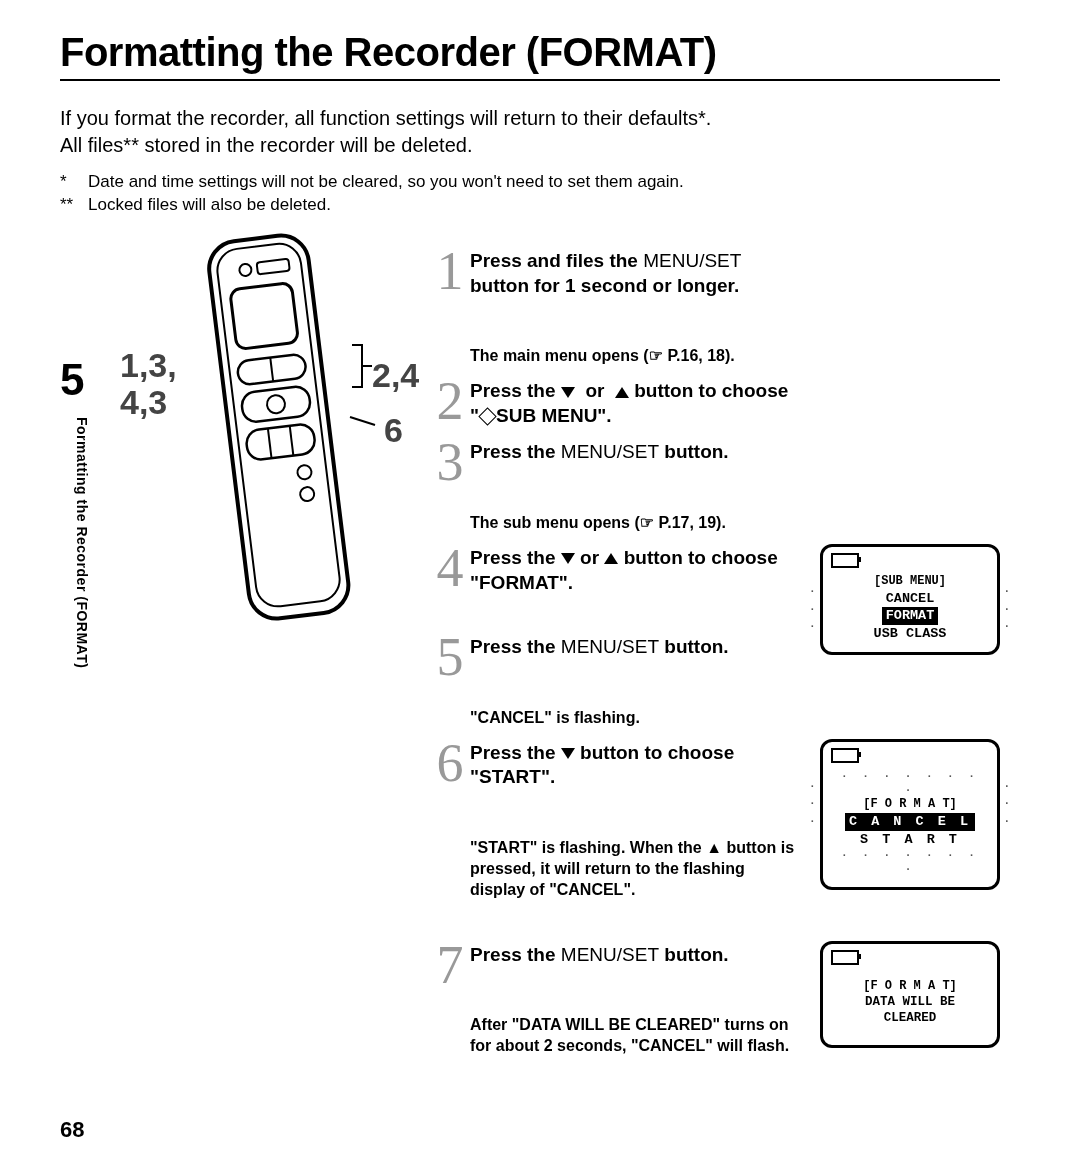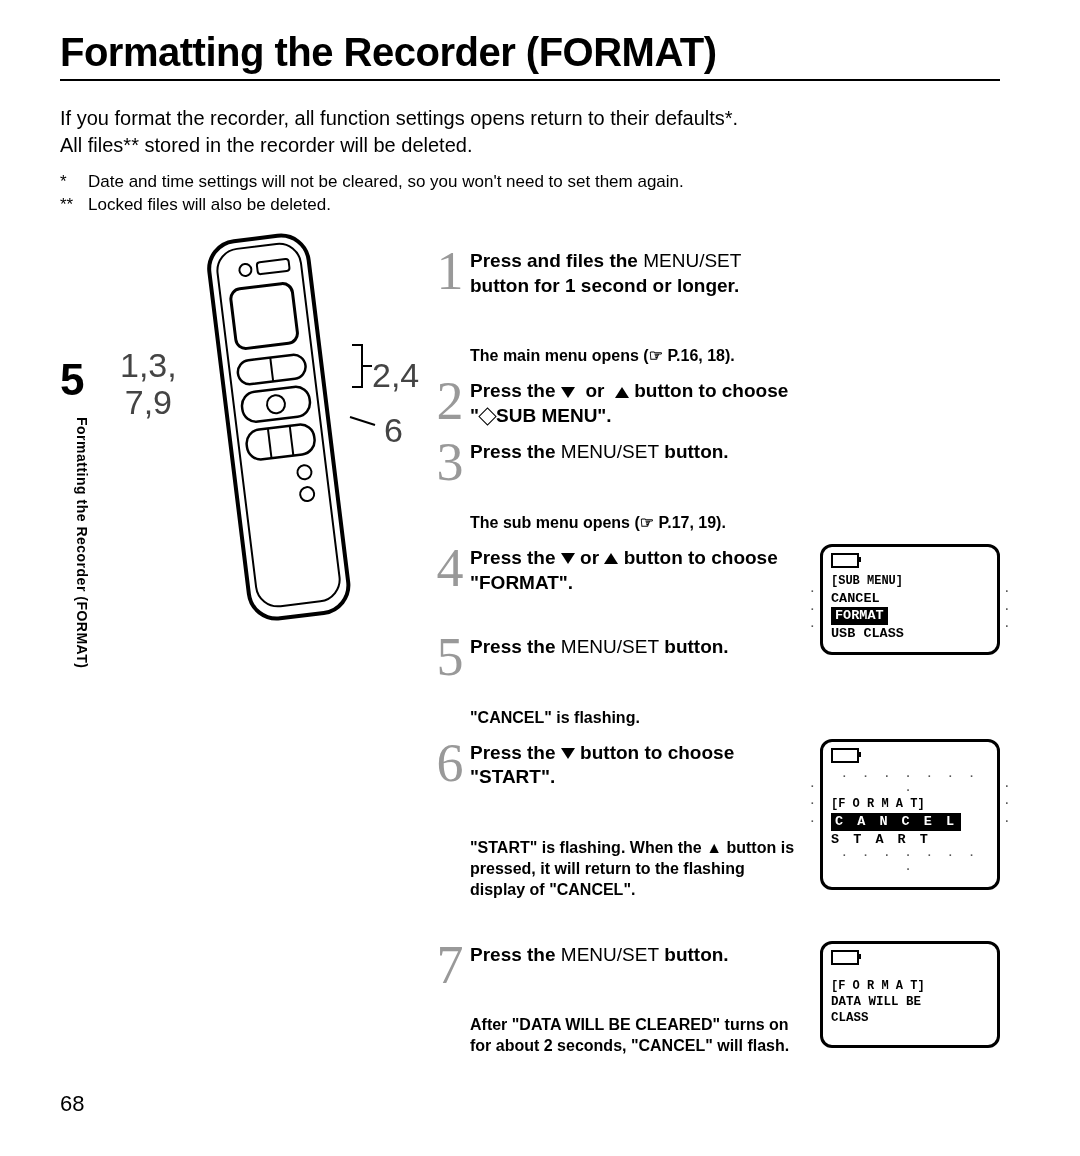--- a/index.html
+++ b/index.html
@@ -31,21 +31,21 @@
   .chapter-num {
     font-size: 44px; font-weight:900; position:absolute; top:108px; left:0;
   }
   .vtab {
     position:absolute; top:170px; left:14px;
     writing-mode: vertical-rl;
     font-size:14px; font-weight:bold;
     letter-spacing:0.5px;
   }
   .device-col { width: 310px; flex-shrink:0; position:relative; }
-  .callout { position:absolute; font-size:34px; font-weight:400; color:#444; line-height:1.1; text-align:center;}
+  .callout { position:absolute; font-size:34px; font-weight:700; color:#444; line-height:1.1; }
   .device-svg { position:absolute; }
   .steps-col { flex:1; }
   .step { display:flex; margin-bottom: 10px; }
   .step-num {
     font-size: 54px; font-weight:400; color:#999;
     font-family: Georgia, 'Times New Roman', serif;
     width: 40px; flex-shrink:0; line-height:0.9;
     text-align:center;
   }
   .step-body { flex:1; padding-top:2px;}
@@ -64,41 +64,41 @@
     font-size: 13.5px; line-height:1.3;
     font-weight:bold;
     position:relative;
     margin-bottom: 6px;
   }
   .lcd .batt {
     border:2px solid #000; width:24px; height:11px; position:relative;
     margin-bottom:6px;
   }
   .lcd .batt::after { content:''; position:absolute; right:-4px; top:2px; width:3px; height:5px; background:#000;}
-  .lcd .center { }
+  .lcd .center { text-align:center;}
   .lcd .hi { background:#000; color:#fff; padding:0 4px; display:inline-block;}
   .lcd .dots-row { letter-spacing:4px; color:#555; font-size:11px; text-align:center;}
   .lcd .side-dots { position:absolute; font-size:11px; color:#555; letter-spacing:1px; line-height:1.6;}
   .lcd .side-dots.left { left:-14px;}
   .lcd .side-dots.right { right:-14px;}
   .spaced { letter-spacing: 3px;}
-  .pagenum { font-size:22px; font-weight:400; margin-top:24px; }
+  .pagenum { font-size:22px; font-weight:700; margin-top:50px; }
   .steps-row { display:flex; align-items:flex-start;}
   .steps-main { flex:1;}
   .bracket-lbl { font-size:12px;}
 </style>
 </head>
 <body>
 
 <div class="page">
   <div class="title">Formatting the Recorder (FORMAT)</div>
   <div class="rule"></div>
 
   <div class="intro">
-    <span>If you format the recorder, all function settings opens return to their defaults*.</span><br>
+    <span>If you format the recorder, all function settings will return to their defaults*.</span><br>
     <span>All files** stored in the recorder will be deleted.</span><br>
   </div>
 
   <div class="notes">
     <div class="row">
         <div class="star">*</div>
         <div>Date and time settings will not be cleared, so you won't need to set them again.</div>
       </div>
     <div class="row">
         <div class="star">**</div>
@@ -107,21 +107,21 @@
   </div>
 
   <div class="body">
     <div class="left-gutter">
       <div class="chapter-num">5</div>
       <div class="vtab">Formatting the Recorder (FORMAT)</div>
     </div>
 
     <div class="device-col">
       <div class="callout" style="top:100px;left:0;">
-        <span>1,3,</span><br><span>7,9</span>
+        <span>1,3,</span><br><span>4,3</span>
       </div>
       <div class="callout" style="top:110px;left:252px;">2,4</div>
       <div class="callout" style="top:165px;left:264px;">6</div>
 
       <svg class="device-svg" width="200" height="420" style="left:60px;top:-20px;">
         <g transform="rotate(-7 100 210)">
           <rect x="50" y="10" width="100" height="380" rx="28" fill="#fff" stroke="#000" stroke-width="4"></rect>
           <rect x="58" y="18" width="84" height="360" rx="22" fill="#fff" stroke="#000" stroke-width="2"></rect>
           <rect x="68" y="58" width="62" height="60" rx="10" fill="#fff" stroke="#000" stroke-width="3"></rect>
           <circle cx="86" cy="40" r="6" fill="none" stroke="#000" stroke-width="2"></circle>
@@ -239,21 +239,21 @@
               <div class="step-sub">After "DATA WILL BE CLEARED" turns on for about 2 seconds, "CANCEL" will flash.</div>
             </div>
           </div>
         </div>
         <div class="lcd-col">
           <div class="lcd">
             <div class="batt"></div>
             <div style="height:8px;"></div>
             <div class="center bracket-lbl">[F O R M A T]</div>
             <div class="center" style="font-size:12.5px;">DATA WILL BE</div>
-            <div class="center" style="font-size:12.5px;">CLASS</div>
+            <div class="center" style="font-size:12.5px;">CLEARED</div>
             <div style="height:8px;"></div>
           </div>
         </div>
       </div>
 
     </div>
   </div>
 
   <div class="pagenum">68</div>
 </div>

